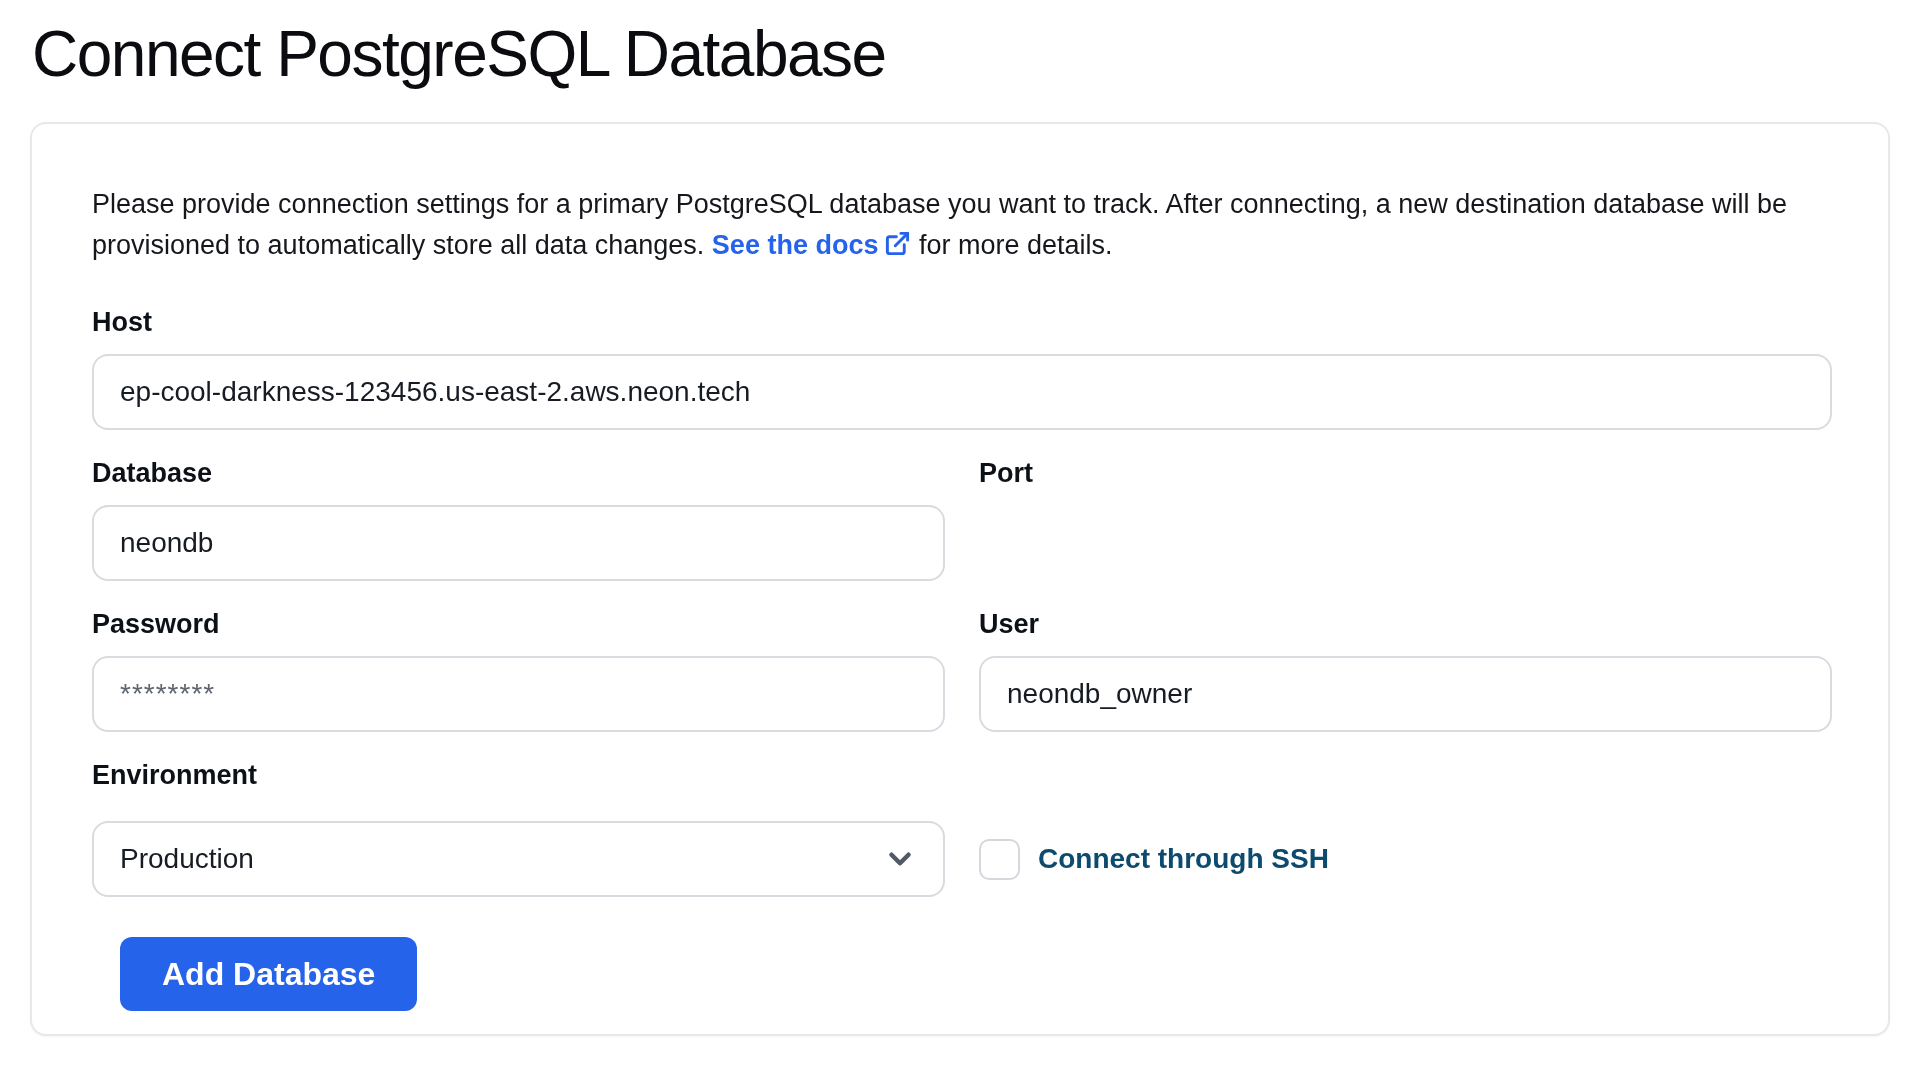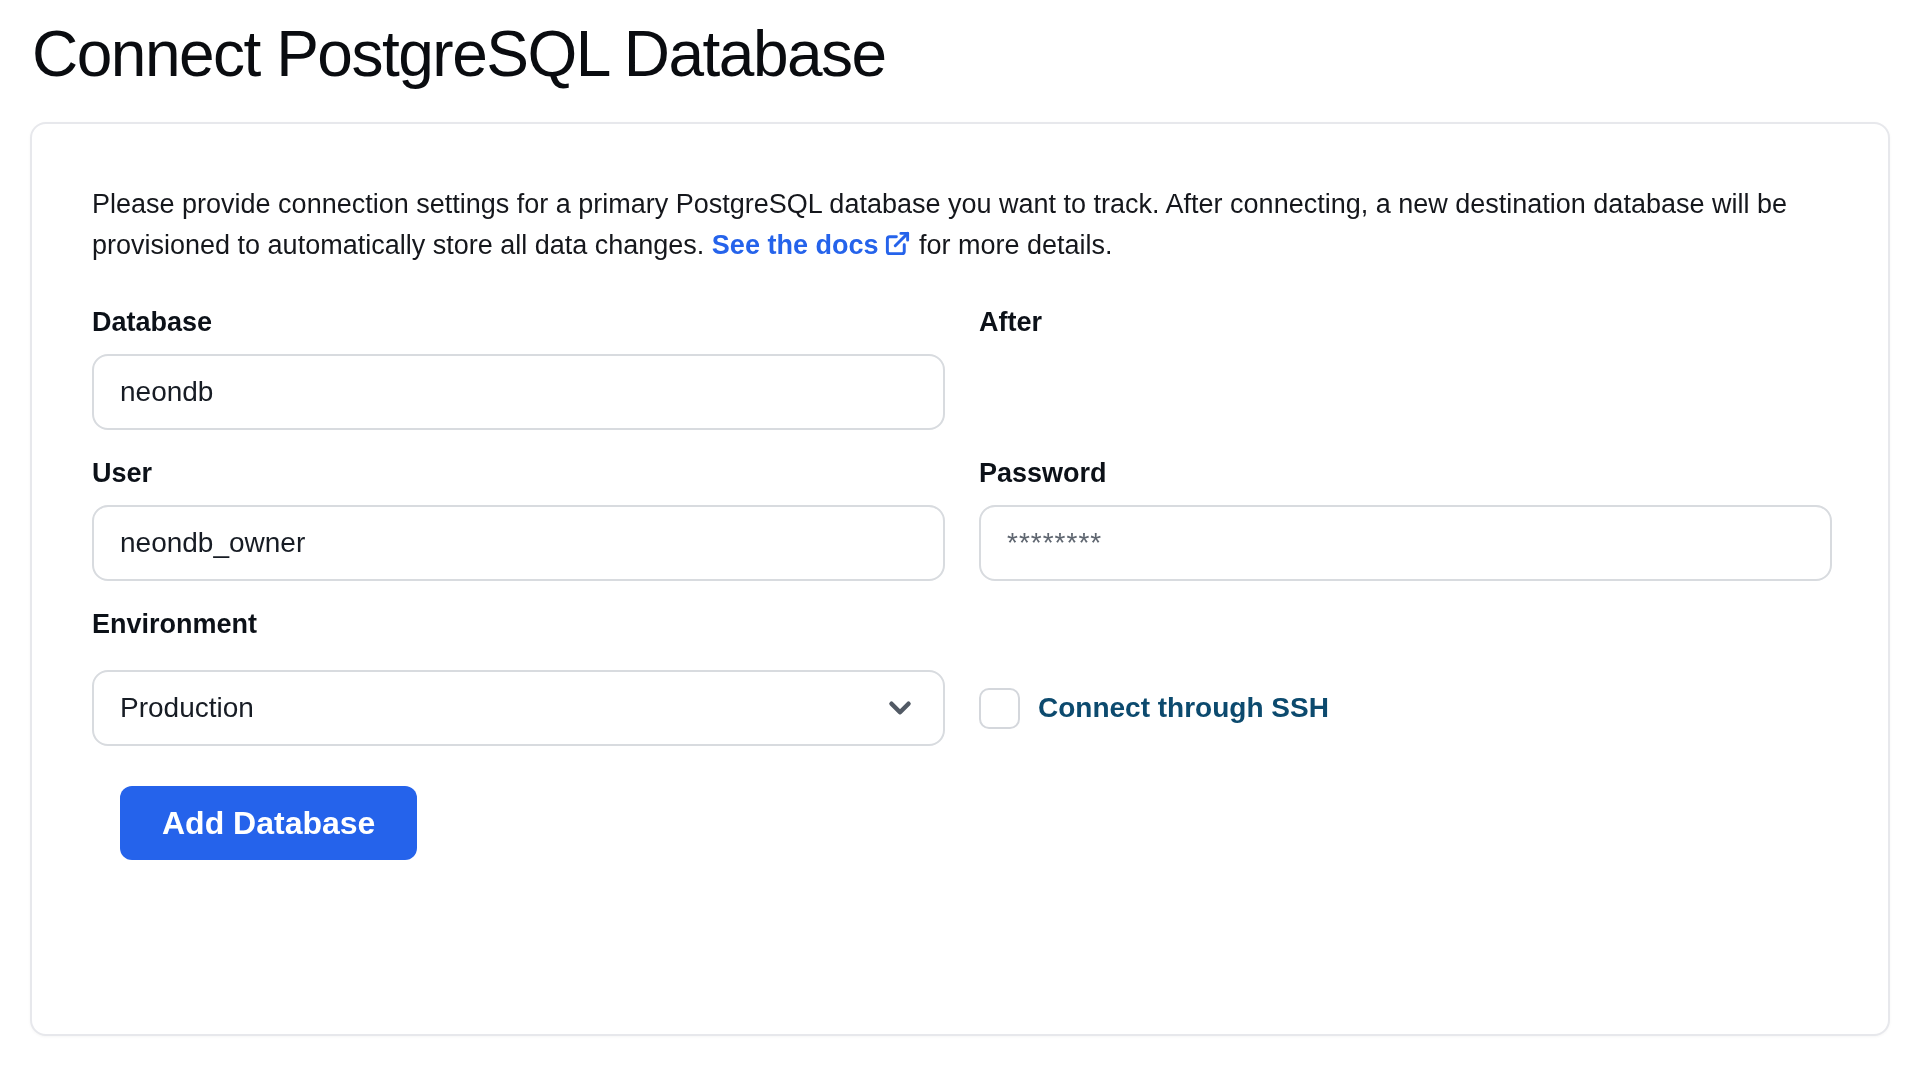--- a/index.html
+++ b/index.html
@@ -123,40 +123,44 @@
   <h1 class="page-title">Connect PostgreSQL Database</h1>
 
   <div class="card">
 
     <p class="intro"><span>Please provide connection settings for a primary PostgreSQL database you want to track. After connecting, a new destination database will be provisioned to automatically store all data changes. </span><a class="doc-link" href="#"><span>See the docs</span><svg width="27" height="27" viewBox="0 0 24 24" fill="none" stroke="#2563eb" stroke-width="2.6" stroke-linecap="round" stroke-linejoin="round">
             <path d="M18 13v6a2 2 0 0 1-2 2H5a2 2 0 0 1-2-2V8a2 2 0 0 1 2-2h6"></path>
             <polyline points="15 3 21 3 21 9"></polyline>
             <line x1="10" y1="14" x2="21" y2="3"></line>
           </svg></a><span> for more details.</span></p>
 
+    <div class="field host-field">
+      <label>Host</label>
+      <input class="text-input" type="text" value="ep-cool-darkness-123456.us-east-2.aws.neon.tech" style="">
+    </div>
 
     <div class="grid">
 
       <div class="field">
         <label>Database</label>
         <input class="text-input" type="text" value="neondb" style="">
       </div>
 
       <div class="field">
-        <label>After</label>
+        <label>Port</label>
+      </div>
+
+      <div class="field">
+        <label>Password</label>
+        <input class="text-input" type="password" placeholder="********" style="">
       </div>
 
       <div class="field">
         <label>User</label>
         <input class="text-input" type="text" value="neondb_owner" style="">
-      </div>
-
-      <div class="field">
-        <label>Password</label>
-        <input class="text-input" type="password" placeholder="********" style="">
       </div>
 
       <div class="field">
         <label>Environment</label>
         <div class="select-box" role="combobox" aria-expanded="false">
           <span>Production</span>
           <svg width="34" height="34" viewBox="0 0 24 24" fill="none" stroke="#525a65" stroke-width="3.2" stroke-linecap="round" stroke-linejoin="round">
               <polyline points="6 9 12 15 18 9"></polyline>
             </svg>
         </div>

